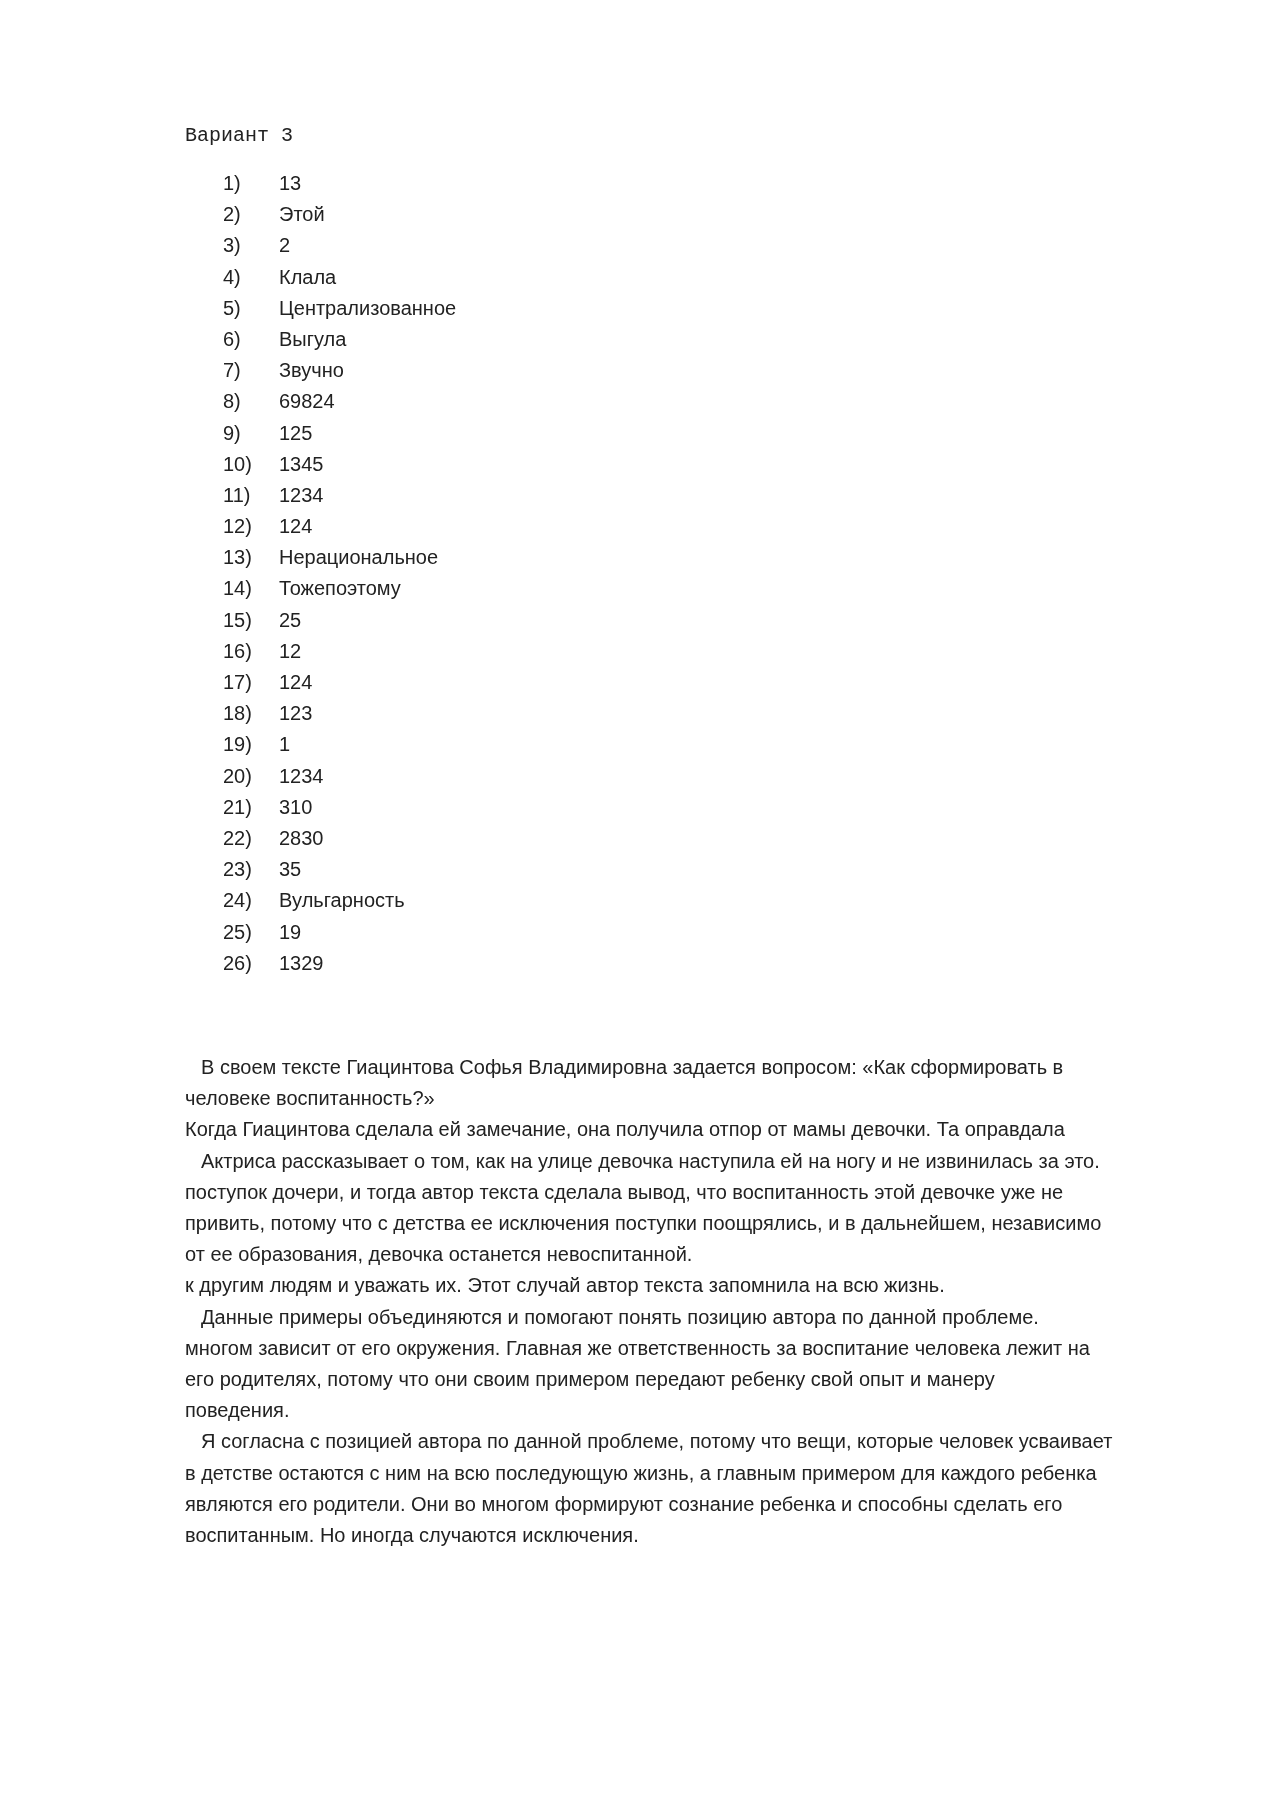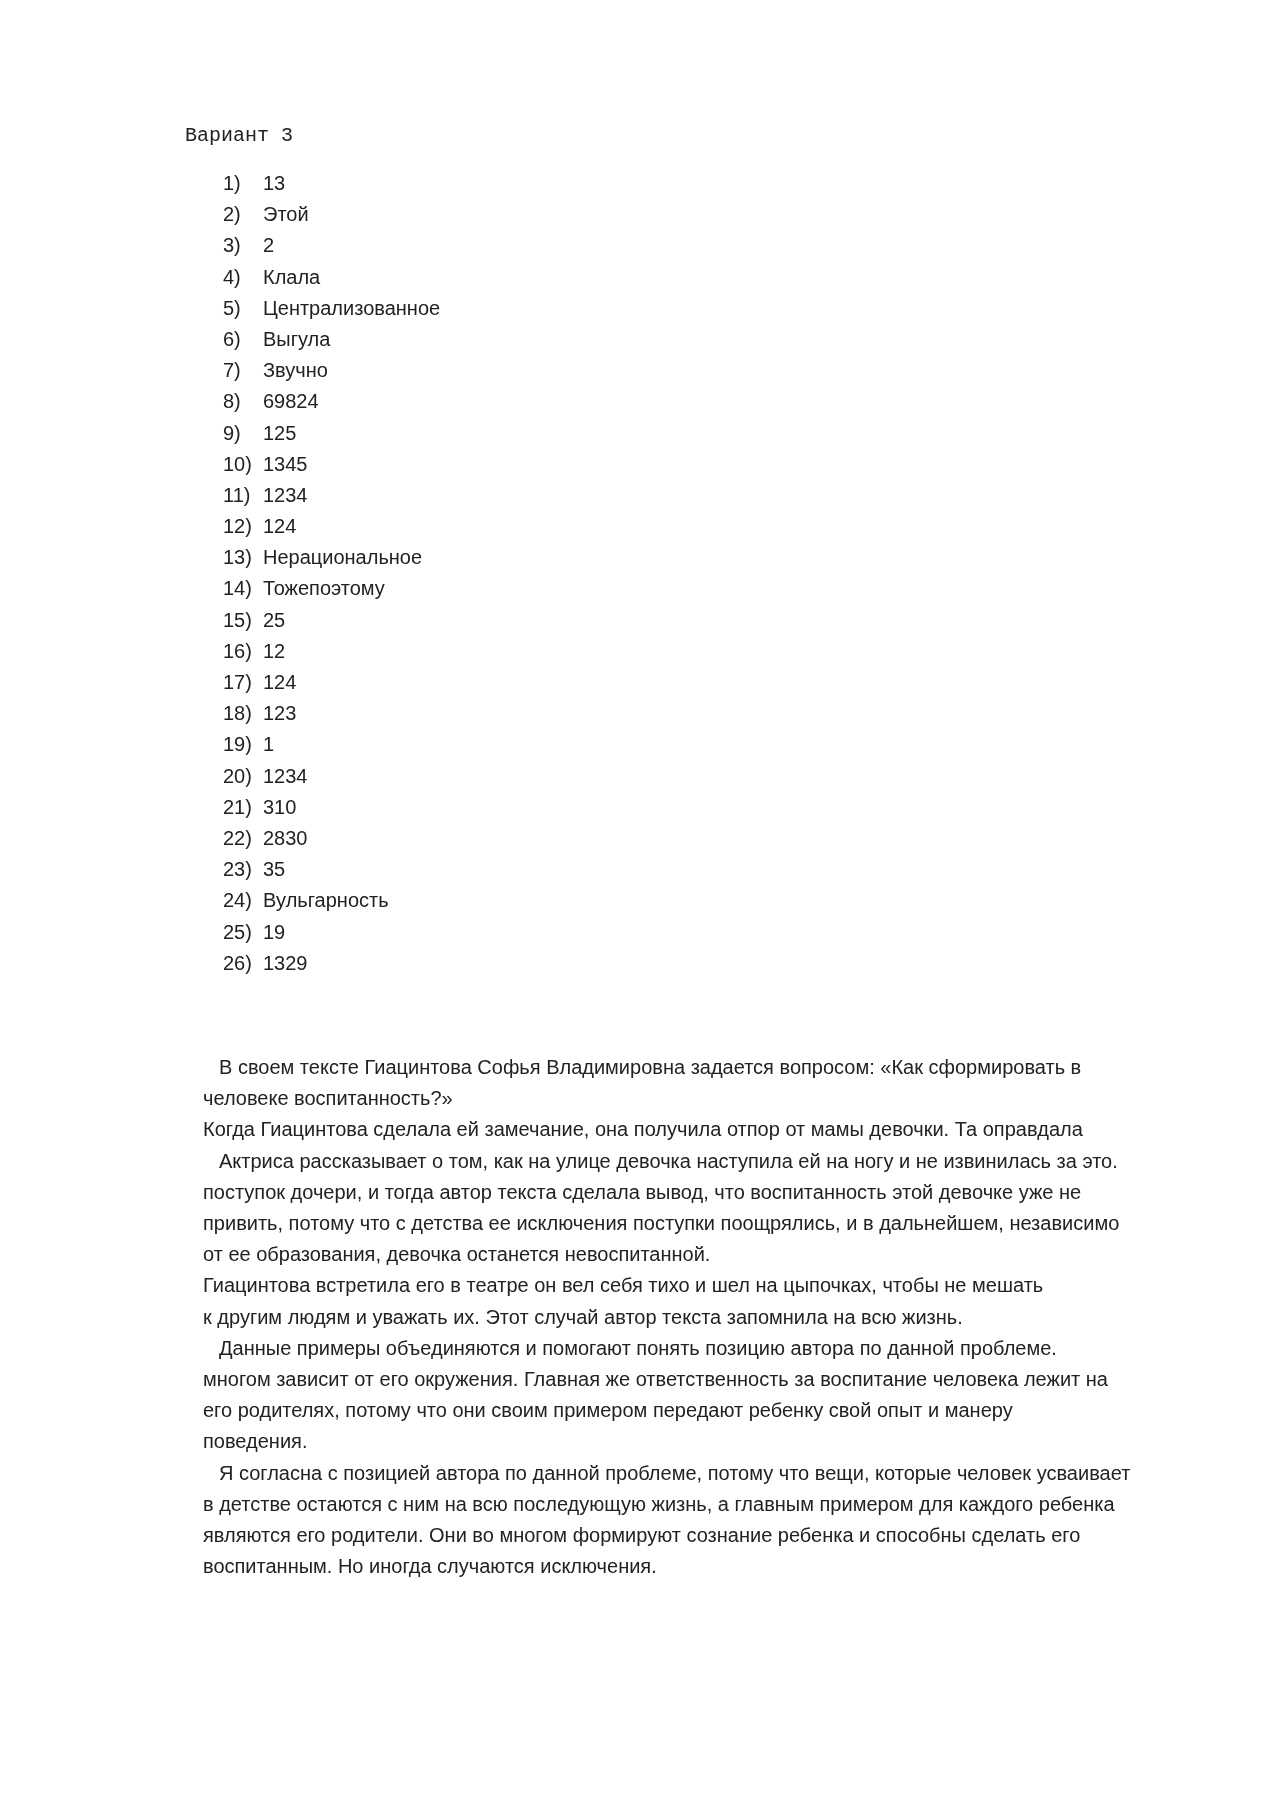--- a/index.html
+++ b/index.html
@@ -45,26 +45,26 @@
       display: flex;
       white-space: nowrap;
     }
     .answers .num {
       display: inline-block;
       width: 40px;
       margin-left: 38px;
     }
     .answers .val {
       display: inline-block;
-      margin-left: 0px;
+      margin-left: 16px;
       text-align: right;
     }
     .essay {
       position: absolute;
-      left: 18px;
+      left: 0;
       top: 1052px;
       width: 1010px;
     }
     .essay p {
       margin: 0;
       font-size: 20px;
       line-height: 31.2px;
       white-space: normal;
     }
     .essay .line {
@@ -197,21 +197,20 @@
       <span class="line">человеке воспитанность?»</span>
     </p>
     <p>
       <span class="line">Когда Гиацинтова сделала ей замечание, она получила отпор от мамы девочки. Та оправдала</span>
       <span class="line indent">Актриса рассказывает о том, как на улице девочка наступила ей на ногу и не извинилась за это.</span>
       <span class="line">поступок дочери, и тогда автор текста сделала вывод, что воспитанность этой девочке уже не</span>
       <span class="line">привить, потому что с детства ее исключения поступки поощрялись, и в дальнейшем, независимо</span>
       <span class="line">от ее образования, девочка останется невоспитанной.</span>
     </p>
     <p>
-      <span class="line">Гиацинтова встретила его в театре он вел себя тихо и шел на цыпочках, чтобы не мешать</span>
       <span class="line">к другим людям и уважать их. Этот случай автор текста запомнила на всю жизнь.</span>
     </p>
     <p>
       <span class="line indent">Данные примеры объединяются и помогают понять позицию автора по данной проблеме.</span>
     </p>
     <p>
       <span class="line">многом зависит от его окружения. Главная же ответственность за воспитание человека лежит на</span>
       <span class="line">его родителях, потому что они своим примером передают ребенку свой опыт и манеру</span>
       <span class="line">поведения.</span>
     </p>

